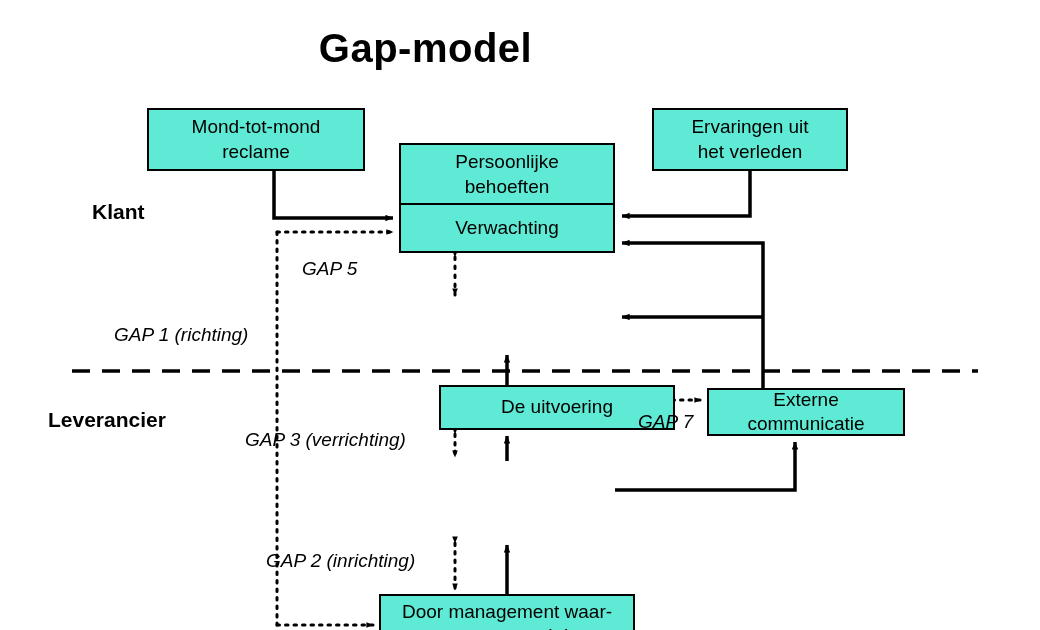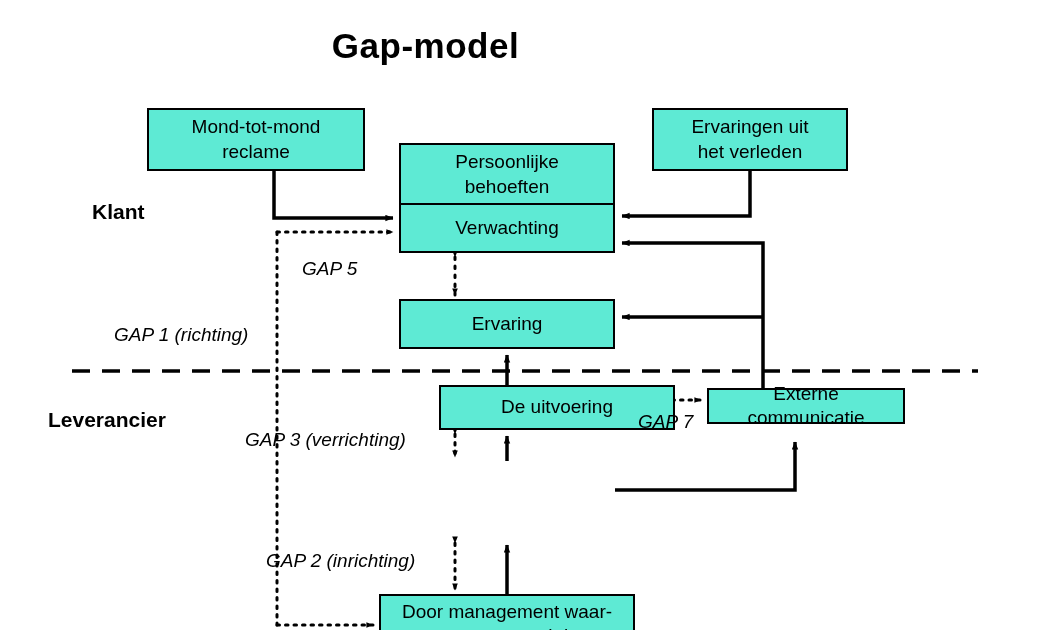--- a/index.html
+++ b/index.html
@@ -24,21 +24,21 @@
     top: 0;
     width: 1040px;
     height: 630px;
   }
   .title {
     position: absolute;
     left: 0;
     top: 26px;
     width: 851px;
     text-align: center;
-    font-size: 35px;
+    font-size: 40px;
     font-weight: bold;
     letter-spacing: 0.5px;
   }
   .node {
     position: absolute;
     box-sizing: border-box;
     border: 2px solid #000000;
     background: #5eead4;
     display: flex;
     align-items: center;
@@ -124,27 +124,24 @@
     <span>Persoonlijke
 behoeften</span>
   </div>
   <div class="node" style="left:652px; top:108px; width:196px; height:63px;">
     <span>Ervaringen uit
 het verleden</span>
   </div>
   <div class="node" style="left:399px; top:203px; width:216px; height:50px;">
     <span>Verwachting</span>
   </div>
-  <div class="node" style="left:399px; top:299px; width:216px; height:50px;">
-    <span>Ervaring</span>
-  </div>
   <div class="node" style="left:399px; top:385px; width:236px; height:45px;margin-left:40px;">
     <span>De uitvoering</span>
   </div>
-  <div class="node" style="left:707px; top:388px; width:198px; height:36px;">
+  <div class="node" style="left:707px; top:388px; width:198px; height:48px;">
     <span>Externe
 communicatie</span>
   </div>
   <div class="node" style="left:379px; top:594px; width:256px; height:62px; align-items:flex-start; padding-top:4px;">
     <span>Door management waar-
 genomen verwachtingen</span>
   </div>
 
   <div class="gap-label" style="left:302px; top:258px;">GAP 5</div>
   <div class="gap-label" style="left:114px; top:324px;">GAP 1 (richting)</div>

